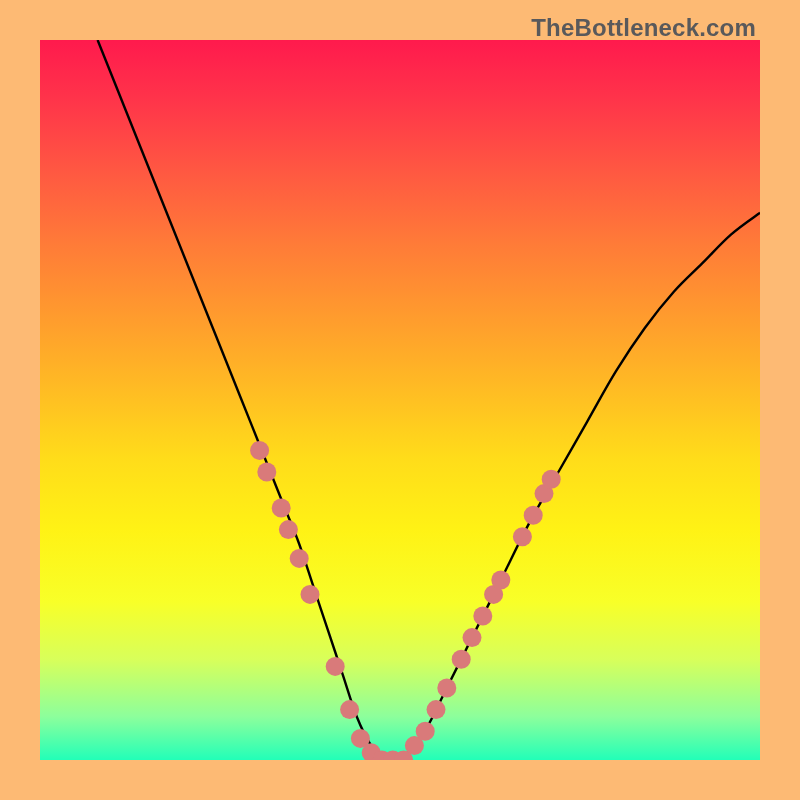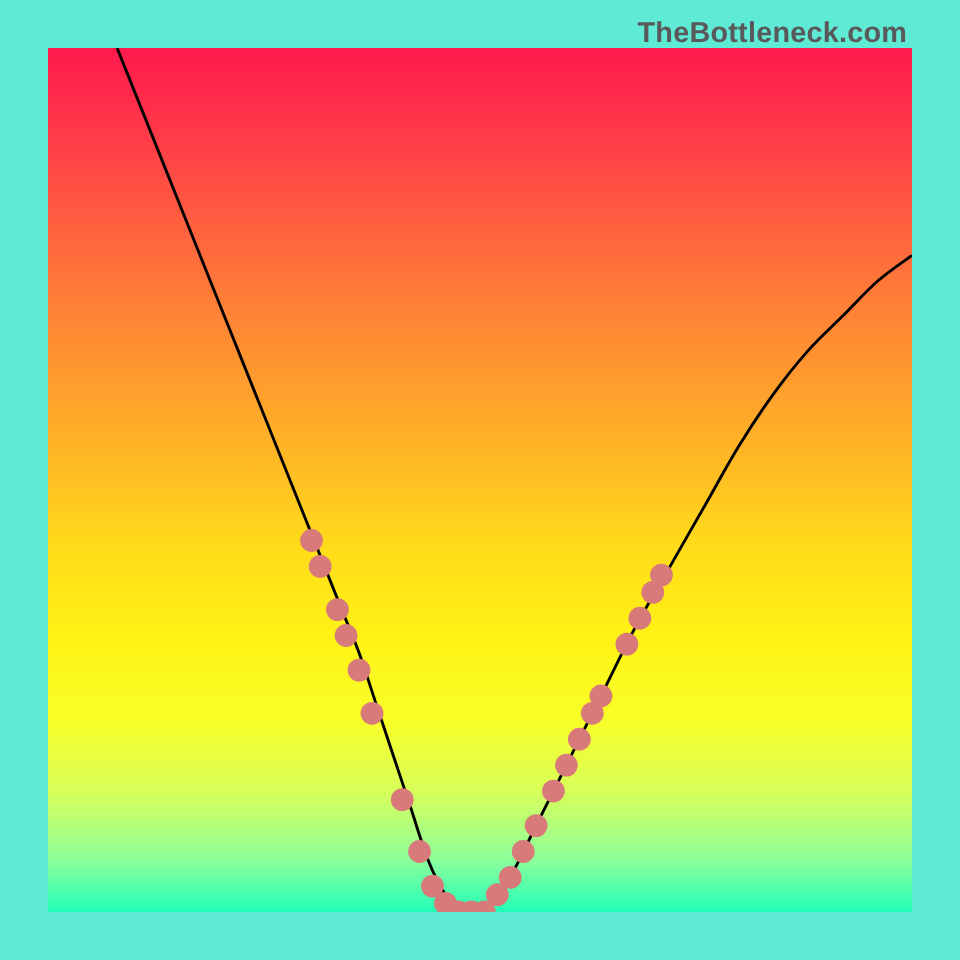--- a/index.html
+++ b/index.html
@@ -7,21 +7,21 @@
     padding: 0;
     width: 800px;
     height: 800px;
     background: #000000;
     overflow: hidden;
   }
   .container {
     position: relative;
     width: 800px;
     height: 800px;
-    background: #5eead4;
+    background: #fdba74;
   }
   .plot-area {
     position: absolute;
     left: 40px;
     top: 40px;
     width: 720px;
     height: 720px;
     background: linear-gradient(to bottom,
       #ff1a4d 0%,
       #ff334a 8%,

